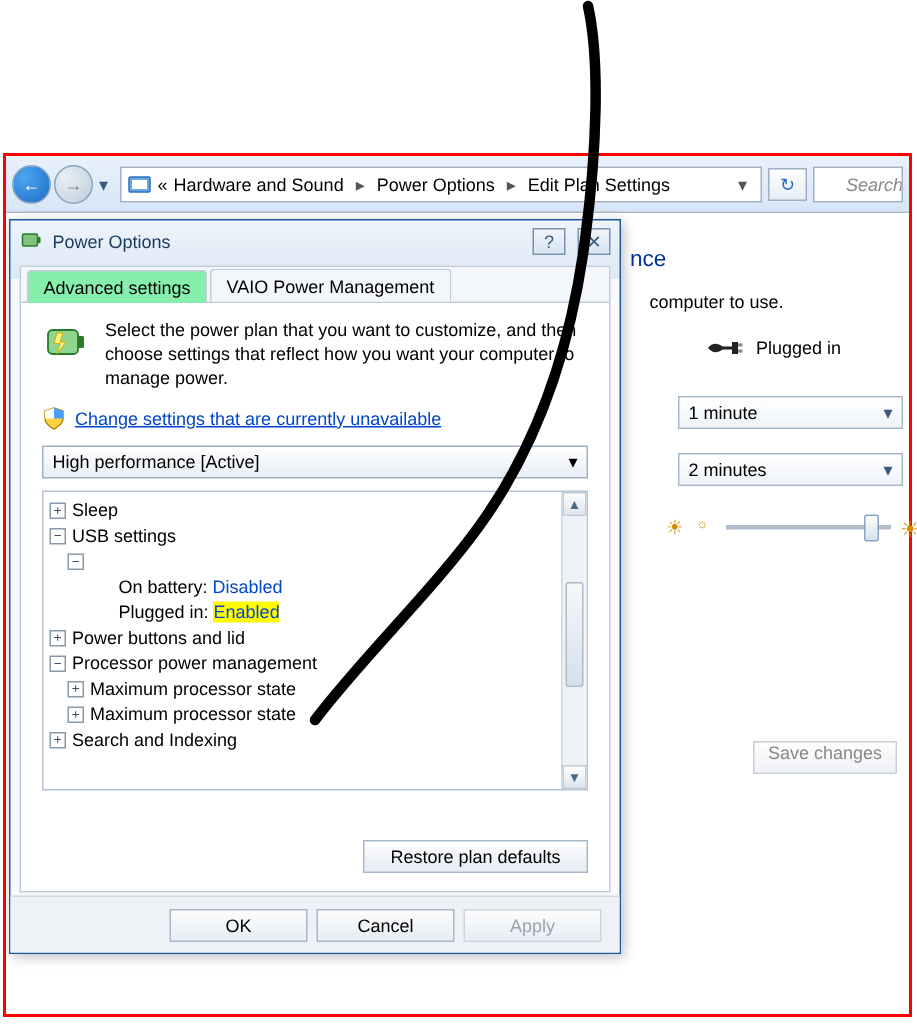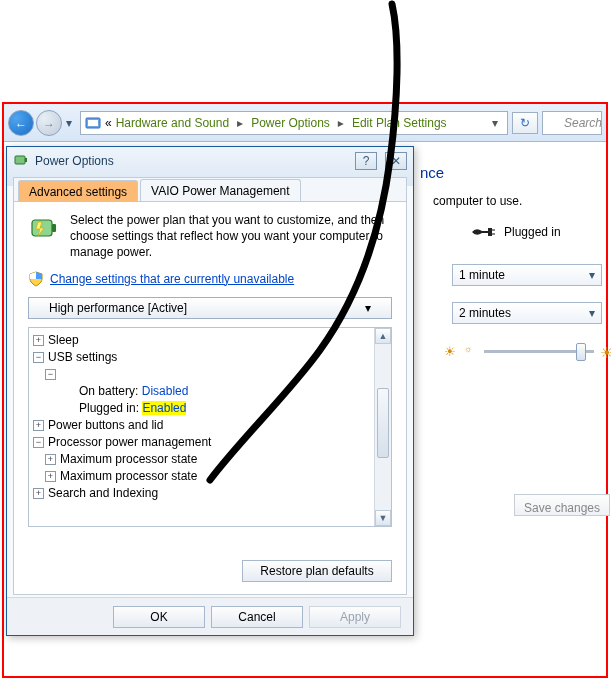--- a/index.html
+++ b/index.html
@@ -6,55 +6,55 @@
 body { margin: 0; background: #fff; width: 611px; height: 683px; position: relative; overflow: hidden; }
 .red-frame { position: absolute; left: 2px; top: 102px; width: 606px; height: 576px; border: 2px solid red; }
 .glass-bar { position: absolute; left: 0; top: 0; right: 0; height: 38px; background: linear-gradient(#e9f1fb,#d7e6f7); border-bottom: 1px solid #a8b8cc; display: flex; align-items: center; }
 .nav-buttons { display: flex; align-items: center; margin-left: 4px; }
 .nav-btn { width: 26px; height: 26px; border-radius: 50%; border: 1px solid #8aa3c0; background: radial-gradient(circle at 30% 30%, #4fa5f0, #1a6ec8); display: flex; align-items: center; justify-content: center; color: #fff; font-size: 14px; }
 .nav-btn.fwd { background: radial-gradient(circle at 30% 30%, #e8eef5, #c0cdd9); color: #7a8894; margin-left: 2px; }
 .nav-drop { width: 14px; height: 20px; display: flex; align-items: center; justify-content: center; color: #3a5a7a; }
 .addr { flex: 1; height: 24px; background: #fff; border: 1px solid #a0b0c4; margin: 0 4px; display: flex; align-items: center; padding: 0 4px; gap: 4px; }
 .addr .icon { width: 16px; height: 16px; }
 .addr .sep { color: #555; padding: 0 4px; }
-.addr .crumb { color: #4d7c0f; white-space: nowrap; }
+.addr .crumb { color: #000000; white-space: nowrap; }
 .addr-drop { width: 16px; color: #555; text-align: center; }
 .refresh { width: 26px; height: 22px; border: 1px solid #a0b0c4; background: linear-gradient(#fdfefe,#e6edf5); display: flex; align-items: center; justify-content: center; color: #2a6ec8; font-size: 13px; margin-right: 4px; }
 .search { width: 60px; height: 24px; border: 1px solid #a0b0c4; background: #fff; display: flex; align-items: center; color: #888; font-style: italic; padding: 0 21px; margin-right: 4px; overflow: hidden; }
 .page-bg { position: absolute; left: 0; top: 38px; right: 0; bottom: 0; background: #fff; }
 .page-title { position: absolute; left: 416px; top: 60px; color: #003399; font-size: 15px; }
 .page-desc { position: absolute; left: 429px; top: 90px; }
 .plugged-col { position: absolute; left: 466px; top: 120px; display: flex; align-items: center; gap: 8px; }
 .plug-icon { width: 26px; height: 16px; }
 .plug-icon svg { display:block; }
 .sel { position: absolute; width: 150px; height: 22px; border: 1px solid #a8b8cc; background: linear-gradient(#fff,#eef3f9); display: flex; align-items: center; padding: 0 6px; justify-content: space-between; }
 .sel .ar { color: #3a5a7a; }
 .sel1 { left: 448px; top: 160px; }
 .sel2 { left: 448px; top: 198px; }
 .slider-row { position: absolute; left: 440px; top: 240px; display: flex; align-items: center; gap: 6px; }
 .sun { width: 14px; height: 14px; color: #d98a00; font-size: 13px; }
 .slider-track { width: 110px; height: 3px; background: #b0bcc9; position: relative; }
 .slider-thumb { position: absolute; top: -7px; left: 92px; width: 10px; height: 18px; background: linear-gradient(#fdfdfd,#d8e2ec); border: 1px solid #8aa3c0; border-radius: 2px; }
-.save-btn { position: absolute; left: 498px; top: 390px; width: 96px; height: 22px; border: 1px solid #c6cdd6; background: linear-gradient(#fdfdfd,#eef1f5); color: #888; display: flex; align-items: flex-end; justify-content: center; margin-left: 12px; }
+.save-btn { position: absolute; left: 498px; top: 390px; width: 96px; height: 22px; border: 1px solid #c6cdd6; background: linear-gradient(#fdfdfd,#eef1f5); color: #888; display: flex; align-items: flex-start; justify-content: center; }
 
 .dlg { position: absolute; left: 2px; top: 42px; width: 408px; height: 490px; border: 1px solid #1a5a9c; background: linear-gradient(#eef4fb,#dce8f5 8%,#f7fafd 8%,#f7fafd); box-shadow: 2px 2px 8px rgba(0,0,0,.25); z-index: 5; }
 .dlg-title { height: 28px; display: flex; align-items: center; padding: 0 6px; gap: 6px; }
 .dlg-title-text { flex: 1; color: #1a3a5a; }
 .dlg-hb { width: 22px; height: 18px; border: 1px solid #7a94b0; background: linear-gradient(#f0f5fb,#d8e4f0); color: #3a5a7a; display: flex; align-items: center; justify-content: center; margin-left: 2px; font-size: 11px; }
 .dlg-body { position: absolute; left: 6px; right: 6px; top: 30px; bottom: 40px; background: #fff; border: 1px solid #c0cdd9; }
 .tabs { display: flex; align-items: flex-end; height: 24px; background: #f3f6fa; border-bottom: 1px solid #c0cdd9; padding-left: 4px; gap: 2px; }
 .tab { height: 22px; padding: 0 10px; border: 1px solid #c0cdd9; border-bottom: none; background: #f3f6fa; display: flex; align-items: center; border-radius: 3px 3px 0 0; }
-.tab.active { background: #fdba74; position: relative; top: 1px; }
+.tab.active { background: #86efac; position: relative; top: 1px; }
 .intro { display: flex; gap: 10px; padding: 10px 14px; }
 .batt-icon { width: 32px; height: 32px; flex-shrink: 0; }
 .intro-text { line-height: 1.35; }
 .shield-row { display: flex; align-items: center; gap: 6px; padding: 0 14px 10px 14px; }
 .shield-icon { width: 16px; height: 16px; }
 .link { color: #0046cc; text-decoration: underline; }
-.plan-sel { margin: 0 14px 8px 14px; height: 22px; border: 1px solid #9fb0c4; background: linear-gradient(#fff,#e8eef5); display: flex; align-items: center; justify-content: space-between; padding: 0 20px; }
+.plan-sel { margin: 0 14px 8px 14px; height: 22px; border: 1px solid #9fb0c4; background: linear-gradient(#fff,#e8eef5); display: flex; align-items: center; justify-content: space-between; padding: 0 6px; }
 .tree-wrap { margin: 0 14px 0 14px; border: 1px solid #b6c3d2; height: 200px; position: relative; background: #fff; }
 .tree { position: absolute; left: 0; top: 0; right: 18px; bottom: 0; overflow: hidden; padding: 4px 4px; }
 .tree-row { display: flex; align-items: center; height: 17px; white-space: nowrap; }
 .tgl { width: 11px; height: 11px; border: 1px solid #8899aa; background: #fff; margin-right: 4px; display: flex; align-items: center; justify-content: center; font-size: 9px; line-height: 9px; color: #445; }
 .ind1 { padding-left: 12px; }
 .ind3 { padding-left: 46px; }
 .val-link { color: #0046cc; }
 .hl { background: #fffb00; }
 .vbar { position: absolute; right: 0; top: 0; width: 17px; bottom: 0; background: #eef1f5; border-left: 1px solid #d0d8e2; }
 .vbar .btn { height: 16px; background: linear-gradient(#fdfdfd,#dde5ee); border: 1px solid #c0cdd9; margin: 0; display: flex; align-items: center; justify-content: center; color: #4a6a8a; font-size: 9px; }

